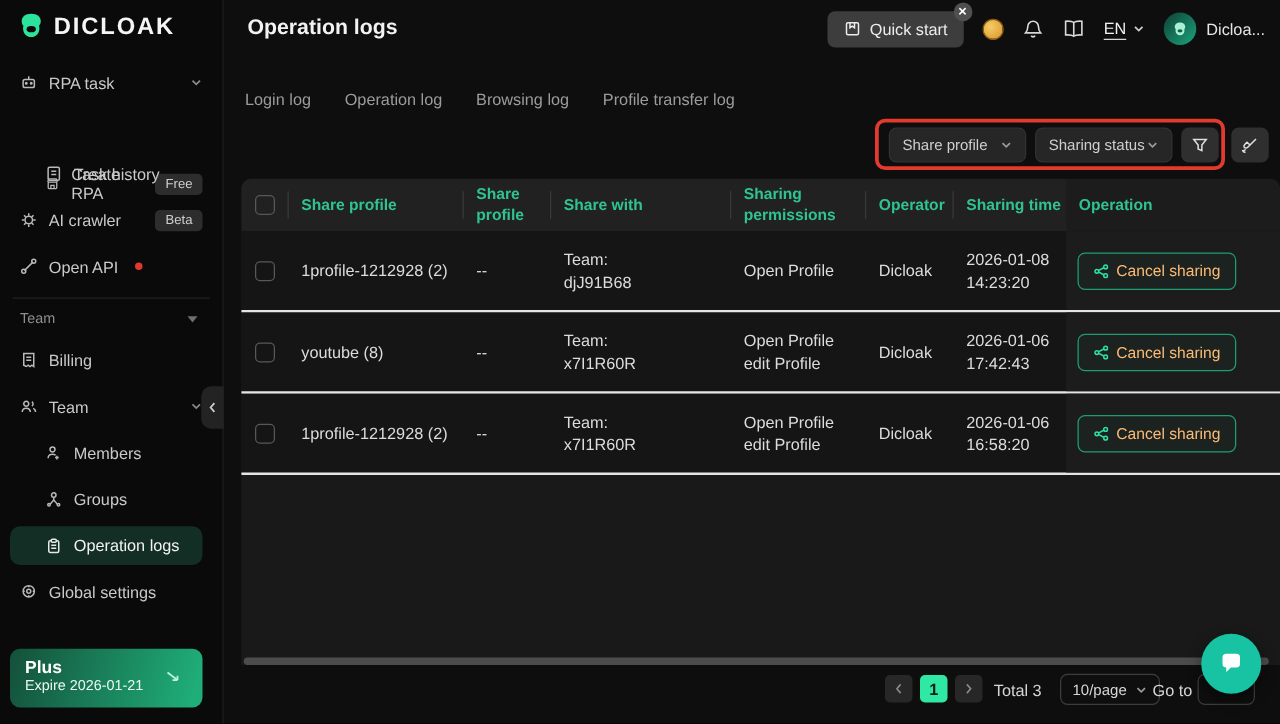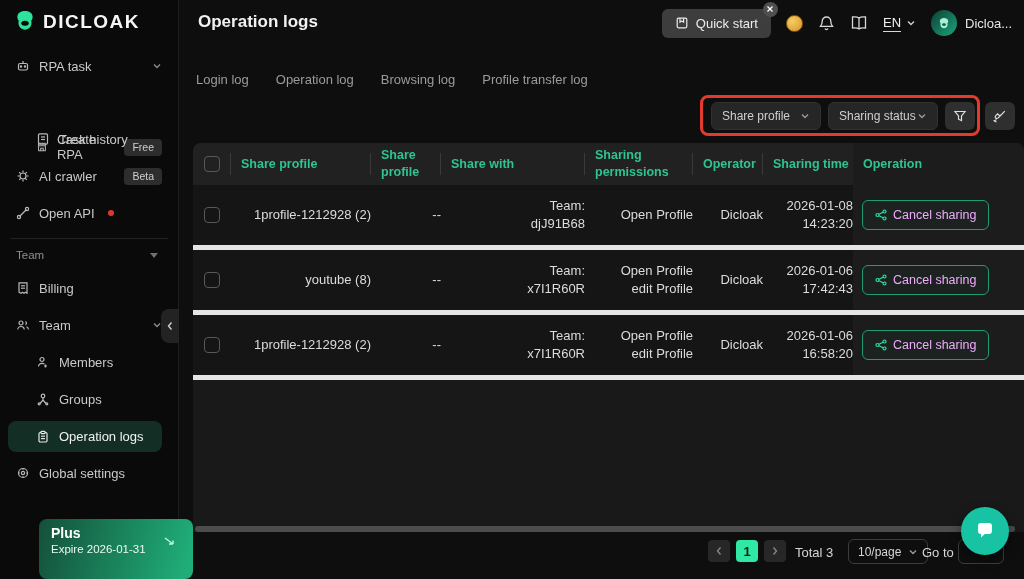--- a/index.html
+++ b/index.html
@@ -13,21 +13,21 @@
   .logo-text { font-size:19px; font-weight:bold; letter-spacing:1.5px; color:#f5f5f5; }
   .nav-item { position:absolute; left:16px; right:16px; height:26px; display:flex; align-items:center; gap:9px; font-size:13px; color:#c9c9c9; cursor:pointer; }
   .nav-item.sub { left:36px; }
   .badge { margin-left:auto; background:#2d2d2d; color:#cfcfcf; font-size:10.5px; padding:2.5px 8px; border-radius:4px; }
   .chev-ml { margin-left:auto; }
   .divider { position:absolute; left:10px; right:10px; top:238px; height:1px; background:#222; }
   .section-label { position:absolute; left:16px; right:20px; top:249px; font-size:11.5px; color:#8f8f8f; display:flex; align-items:center; }
   .tri-down { margin-left:auto; width:0; height:0; border-left:4px solid transparent; border-right:4px solid transparent; border-top:5px solid #6f6f6f; }
   .nav-active { position:absolute; left:8px; right:16px; top:421px; height:31px; background:#132e25; border-radius:8px; display:flex; align-items:center; gap:9px; padding-left:28px; font-size:13px; color:#f2f2f2; cursor:pointer; }
   .red-dot { width:6px; height:6px; border-radius:50%; background:#e0382e; margin-left:4px; }
-  .plan-card { position:absolute; left:8px; top:519px; width:154px; height:60px; border-radius:8px; background:linear-gradient(105deg,#14503a 0%,#1fae79 95%); padding:6px 12px; cursor:pointer;margin-left:31px; }
+  .plan-card { position:absolute; left:8px; top:519px; width:154px; height:47px; border-radius:8px; background:linear-gradient(105deg,#14503a 0%,#1fae79 95%); padding:6px 12px; cursor:pointer; }
   .plan-name { font-size:14px; font-weight:bold; color:#fff; }
   .plan-expire { font-size:11.5px; color:#eafaf2; margin-top:2px; }
   .plan-arrow { position:absolute; right:16px; top:16px; }
   .collapse-btn { position:absolute; left:161px; top:309px; width:18px; height:34px; background:#232323; border-radius:8px 0 0 8px; display:flex; align-items:center; justify-content:center; cursor:pointer; }
 
   
   .page-title { position:absolute; left:198px; top:12px; font-size:17px; font-weight:bold; color:#f2f2f2; }
   .top-right { position:absolute; right:12px; top:8px; height:30px; display:flex; align-items:center; gap:15px; }
   .quick-start { position:relative; display:flex; align-items:center; gap:7px; height:29px; padding:0 13px; background:#3d3d3d; border-radius:6px; font-size:13px; color:#ececec; cursor:pointer; }
   .qs-close { position:absolute; right:-7px; top:-7px; width:15px; height:15px; border-radius:50%; background:#4f4f4f; display:flex; align-items:center; justify-content:center; cursor:pointer; }
@@ -46,28 +46,28 @@
 
   
   .annotation { position:absolute; left:700px; top:95px; width:280px; height:41px; border:3px solid #e23b2e; border-radius:8px; pointer-events:none; }
   .select { position:absolute; top:102px; height:28px; display:flex; align-items:center; justify-content:space-between; padding:0 10px; background:#262626; border:1px solid #313131; border-radius:6px; font-size:12px; color:#cfcfcf; cursor:pointer; }
   .icon-btn { position:absolute; top:102px; width:30px; height:28px; background:#2f2f2f; border-radius:6px; display:flex; align-items:center; justify-content:center; cursor:pointer; }
 
   
   .table { position:absolute; left:193px; top:143px; width:831px; height:389px; background:#191919; border-radius:8px 8px 0 0; overflow:hidden; }
   .trow { display:grid; grid-template-columns:38px 140px 70px 144px 108px 70px 90px 1fr; align-items:center; }
   .thead { height:42px; background:#212121; color:#2fc392; font-size:12.5px; font-weight:bold; }
-  .brow { height:65px; background:#151515; font-size:13px; color:#dcdcdc; border-bottom:5px solid #e5e5e5;text-align:right; }
+  .brow { height:65px; background:#151515; font-size:13px; color:#dcdcdc; border-bottom:2px solid #e5e5e5; }
   .cell { padding-left:10px; line-height:1.35; }
   .ml { white-space:pre-line; }
   .divR { position:relative; height:100%; display:flex; align-items:center; }
   .divR::after { content:""; position:absolute; right:0; top:50%; transform:translateY(-50%); width:1px; height:22px; background:#3a3a3a; }
   .op-cell { background:#1c1c1c; height:100%; display:flex; align-items:center; }
   .cb { width:16px; height:16px; border:1.5px solid #585858; border-radius:4px; background:transparent; margin-left:11px; cursor:pointer; }
-  .cancel-btn { display:inline-flex; align-items:center; gap:6px; height:30px; padding:0 12px; border:1px solid #1f9c72; border-radius:6px; color:#f0abfc; font-size:12.5px; background:rgba(32,160,115,0.05); margin-left:9px; cursor:pointer; white-space:nowrap; }
+  .cancel-btn { display:inline-flex; align-items:center; gap:6px; height:30px; padding:0 12px; border:1px solid #1f9c72; border-radius:6px; color:#fdba74; font-size:12.5px; background:rgba(32,160,115,0.05); margin-left:9px; cursor:pointer; white-space:nowrap; }
 
   .hscroll { position:absolute; left:195px; top:526px; width:820px; height:6px; background:#4c4c4c; border-radius:3px; cursor:pointer; }
 
   
   .pg-btn { position:absolute; top:540px; width:22px; height:22px; background:#272727; border-radius:4px; display:flex; align-items:center; justify-content:center; cursor:pointer; }
   .pg-active { position:absolute; top:540px; width:22px; height:22px; background:#2ee8a4; border-radius:4px; display:flex; align-items:center; justify-content:center; color:#0c2018; font-size:13px; font-weight:bold; cursor:pointer; }
   .pg-text { position:absolute; top:545px; font-size:13px; color:#d6d6d6; }
   .pg-select { position:absolute; left:848px; top:539px; height:25px; border:1px solid #3d3d3d; border-radius:6px; padding:0 9px; display:flex; align-items:center; gap:7px; font-size:12px; color:#d6d6d6; cursor:pointer; }
   .goto-input { position:absolute; left:958px; top:539px; width:46px; height:25px; border:1px solid #3d3d3d; border-radius:6px; background:transparent; color:#ddd; padding:0 6px; font-size:12px; }
 
@@ -199,21 +199,21 @@
       <svg width="14" height="14" viewBox="0 0 14 14" fill="none" stroke="#b9b9b9" stroke-width="1.2">
           <circle cx="7" cy="7" r="4.5"></circle>
           <circle cx="7" cy="7" r="1.6"></circle>
           <path d="M7 2.5v1.3M7 10.2v1.3M2.5 7h1.3M10.2 7h1.3"></path>
         </svg>
       <span>Global settings</span>
     </div>
 
     <div class="plan-card">
       <div class="plan-name">Plus</div>
-      <div class="plan-expire">Expire 2026-01-31</div>
+      <div class="plan-expire">Expire 2026-01-21</div>
       <svg class="plan-arrow" width="14" height="12" viewBox="0 0 14 12" fill="none" stroke="#bdf5dd" stroke-width="1.4">
           <path d="M2 3l8 6M10 9h-4M10 9V5.5"></path>
         </svg>
     </div>
   </div>
 
   <div class="collapse-btn">
     <svg width="8" height="10" viewBox="0 0 8 10" fill="none" stroke="#cfcfcf" stroke-width="1.4">
         <polyline points="5.5,1.5 2.5,5 5.5,8.5"></polyline>
       </svg>

